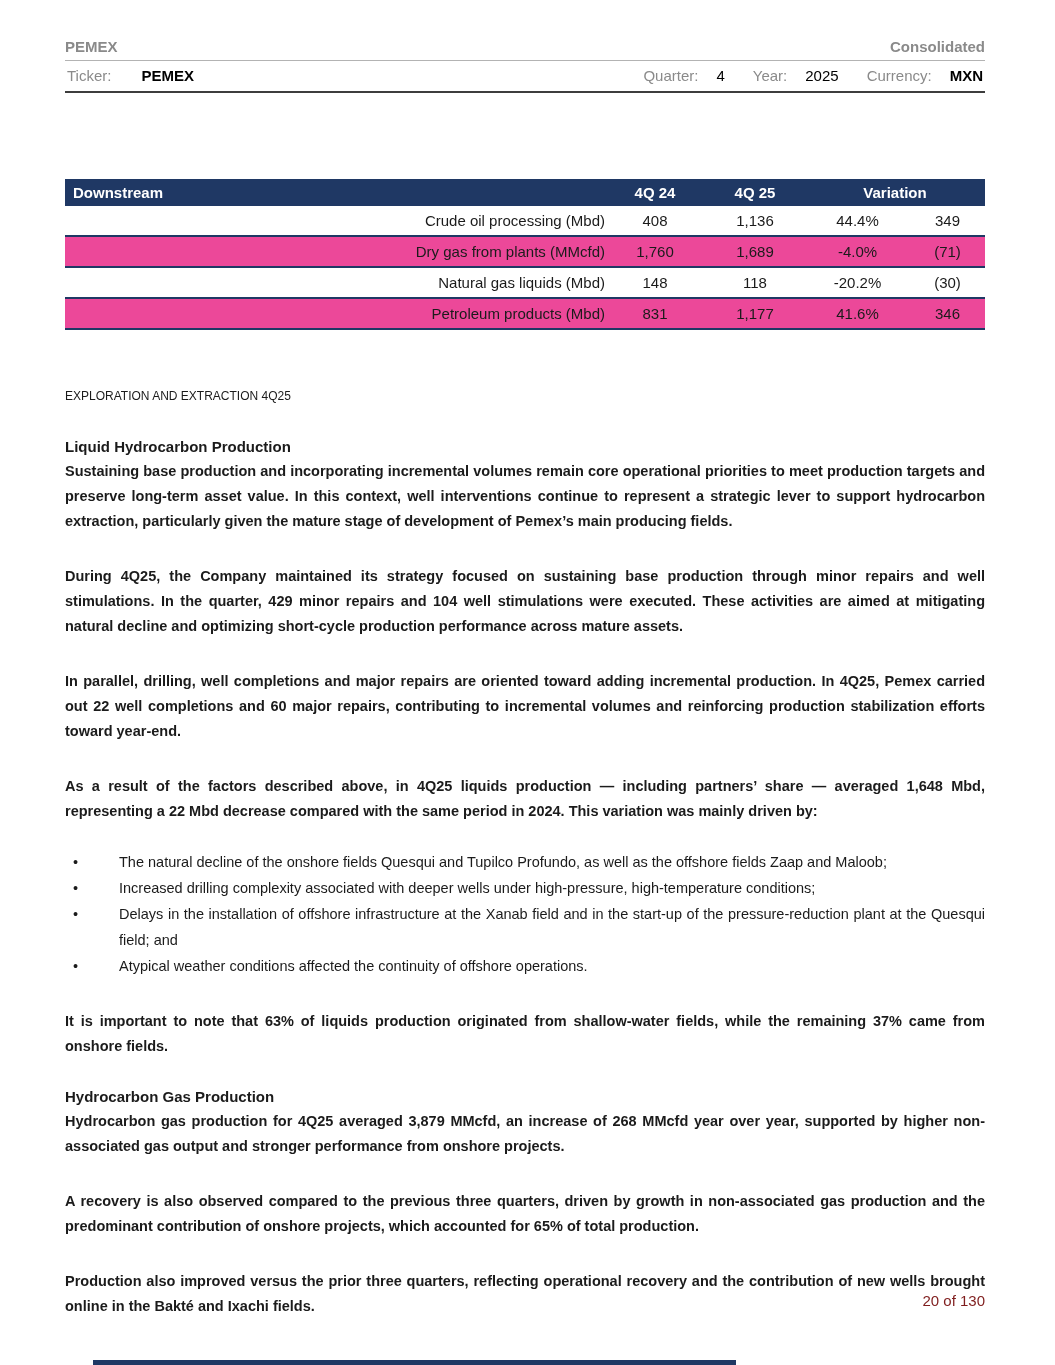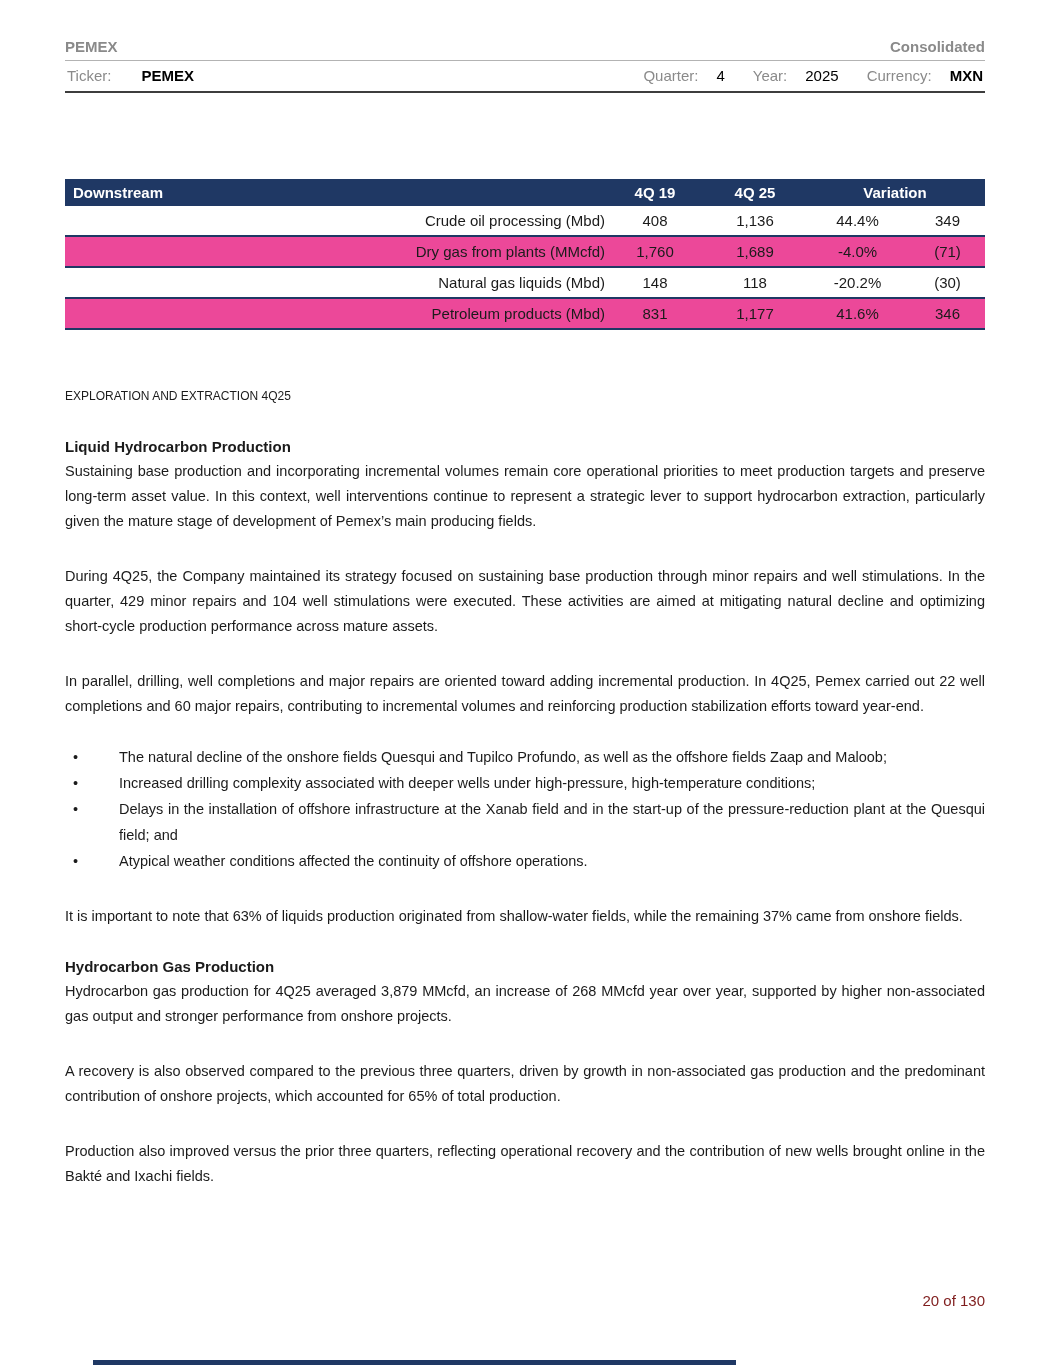--- a/index.html
+++ b/index.html
@@ -81,20 +81,21 @@
     font-size: 15px;
     font-weight: bold;
     line-height: 25px;
     margin: 25px 0 0 0;
   }
   p.body-para {
     font-size: 14.5px;
     line-height: 25px;
     margin: 30px 0 0 0;
     text-align: justify;
+    font-weight: bold;
   }
   p.body-para.flush { margin-top: 0; }
   .bullets { margin-top: 25px; }
   .bullet { display: flex; font-size: 14.5px; line-height: 26px; }
   .bullet .marker { flex: 0 0 46px; padding-left: 8px; }
   .bullet .text { flex: 1; text-align: justify; }
 
   
   .page-footer {
     position: absolute;
@@ -149,21 +150,21 @@
     <colgroup>
       <col class="c-label">
         <col class="c-q1">
         <col class="c-q2">
         <col class="c-vp">
         <col class="c-va">
     </colgroup>
     <thead>
       <tr>
         <th class="h-label">Downstream</th>
-        <th class="h-num">4Q 19</th>
+        <th class="h-num">4Q 24</th>
         <th class="h-num">4Q 25</th>
         <th class="h-var" colspan="2">Variation</th>
       </tr>
     </thead>
     <tbody>
       <tr>
         <td class="t-label">Crude oil processing (Mbd)</td>
         <td class="t-num">408</td>
         <td class="t-num">1,136</td>
         <td class="t-num">44.4%</td>
@@ -193,20 +194,21 @@
     </tbody>
   </table>
 
   <div class="main-heading">EXPLORATION AND EXTRACTION 4Q25</div>
 
   <section>
     <div class="sub-heading">Liquid Hydrocarbon Production</div>
     <p class="body-para flush">Sustaining base production and incorporating incremental volumes remain core operational priorities to meet production targets and preserve long-term asset value. In this context, well interventions continue to represent a strategic lever to support hydrocarbon extraction, particularly given the mature stage of development of Pemex’s main producing fields.</p>
     <p class="body-para">During 4Q25, the Company maintained its strategy focused on sustaining base production through minor repairs and well stimulations. In the quarter, 429 minor repairs and 104 well stimulations were executed. These activities are aimed at mitigating natural decline and optimizing short-cycle production performance across mature assets.</p>
     <p class="body-para">In parallel, drilling, well completions and major repairs are oriented toward adding incremental production. In 4Q25, Pemex carried out 22 well completions and 60 major repairs, contributing to incremental volumes and reinforcing production stabilization efforts toward year-end.</p>
+    <p class="body-para">As a result of the factors described above, in 4Q25 liquids production — including partners’ share — averaged 1,648 Mbd, representing a 22 Mbd decrease compared with the same period in 2024. This variation was mainly driven by:</p>
 
     <div class="bullets">
       <div class="bullet">
         <span class="marker">•</span>
         <span class="text">The natural decline of the onshore fields Quesqui and Tupilco Profundo, as well as the offshore fields Zaap and Maloob;</span>
       </div>
       <div class="bullet">
         <span class="marker">•</span>
         <span class="text">Increased drilling complexity associated with deeper wells under high-pressure, high-temperature conditions;</span>
       </div>

